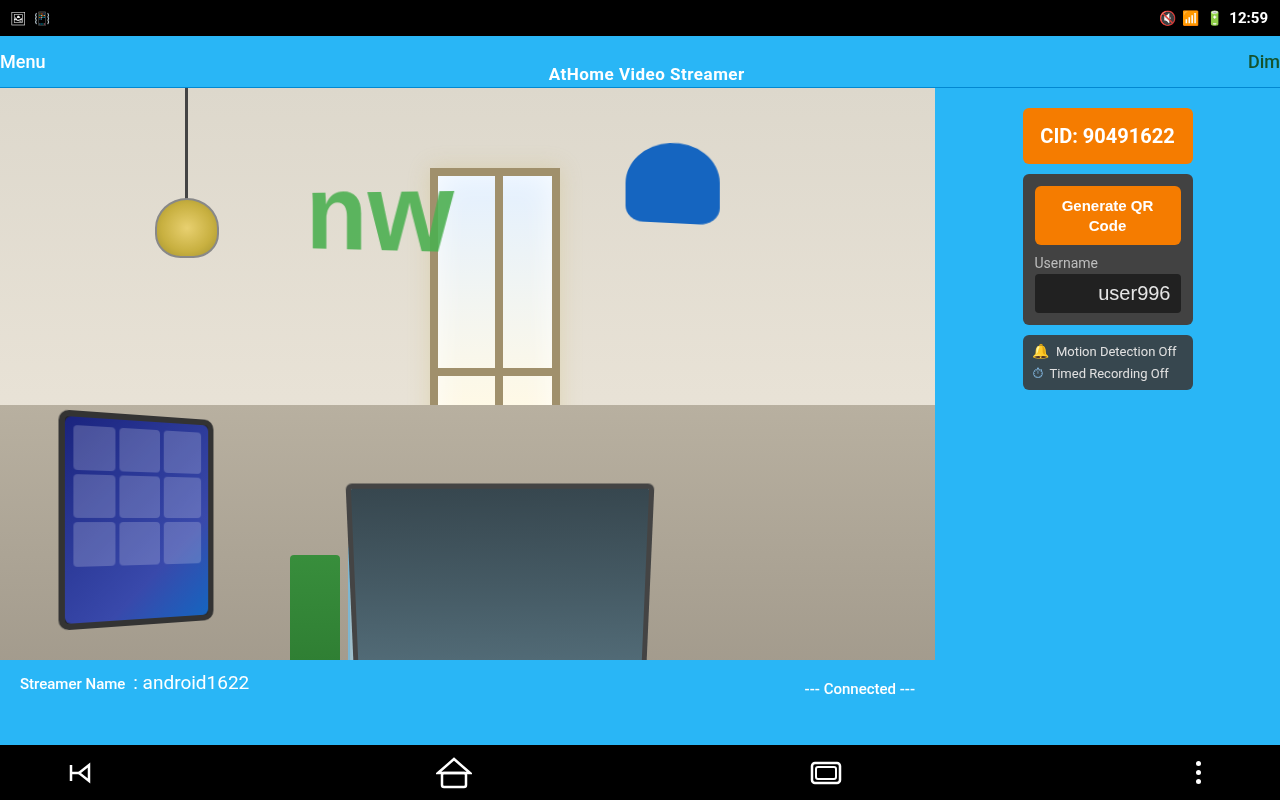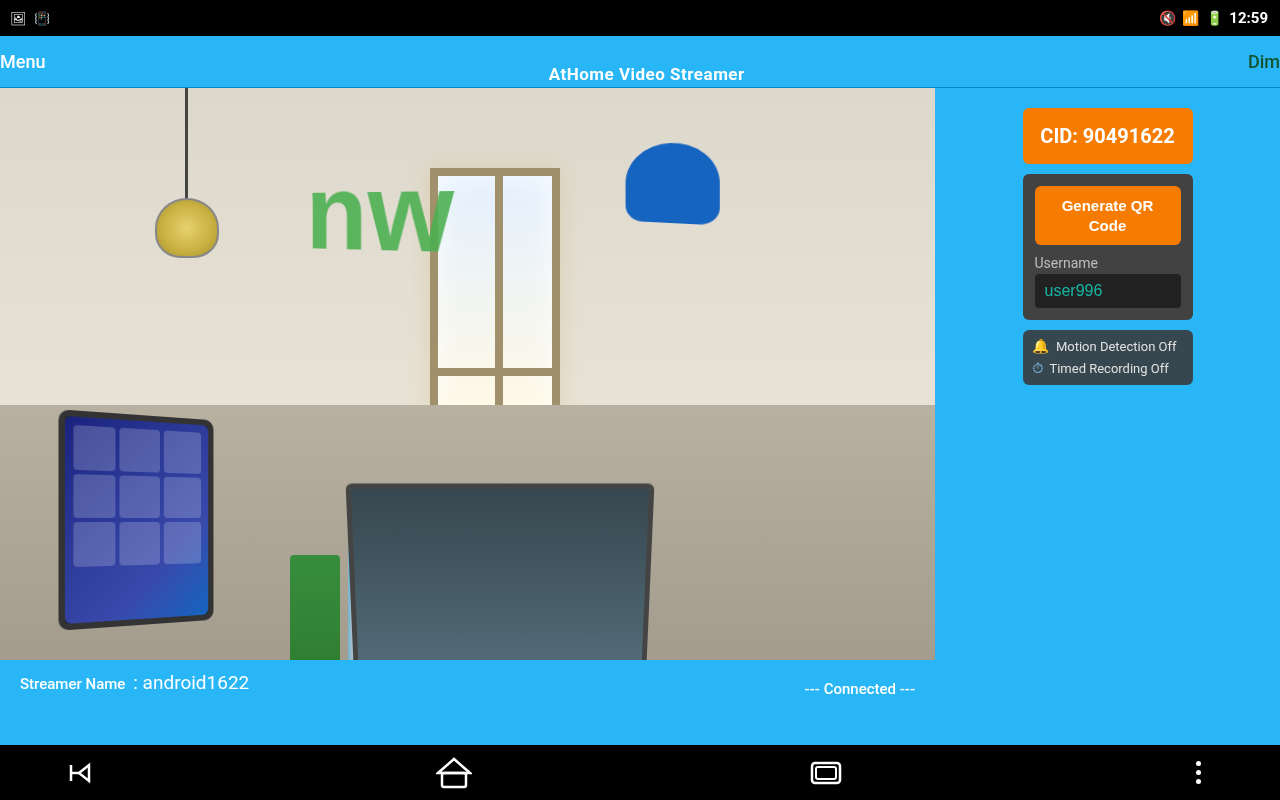--- a/index.html
+++ b/index.html
@@ -373,22 +373,23 @@
     }
     .field-label {
       color: #bdbdbd;
       font-size: 14px;
     }
     .field-input {
       background: #212121;
       border: none;
       border-radius: 4px;
       padding: 8px 10px;
-      color: #14b8a6;
-      font-size: 16px;
+      color: #e5e5e5;
+      font-size: 20px;
+      text-align: right;
       width: 100%;
     }
 
     
     .info-panel {
       width: 170px;
       background: #37474f;
       border-radius: 6px;
       padding: 8px 10px;
       display: flex;

